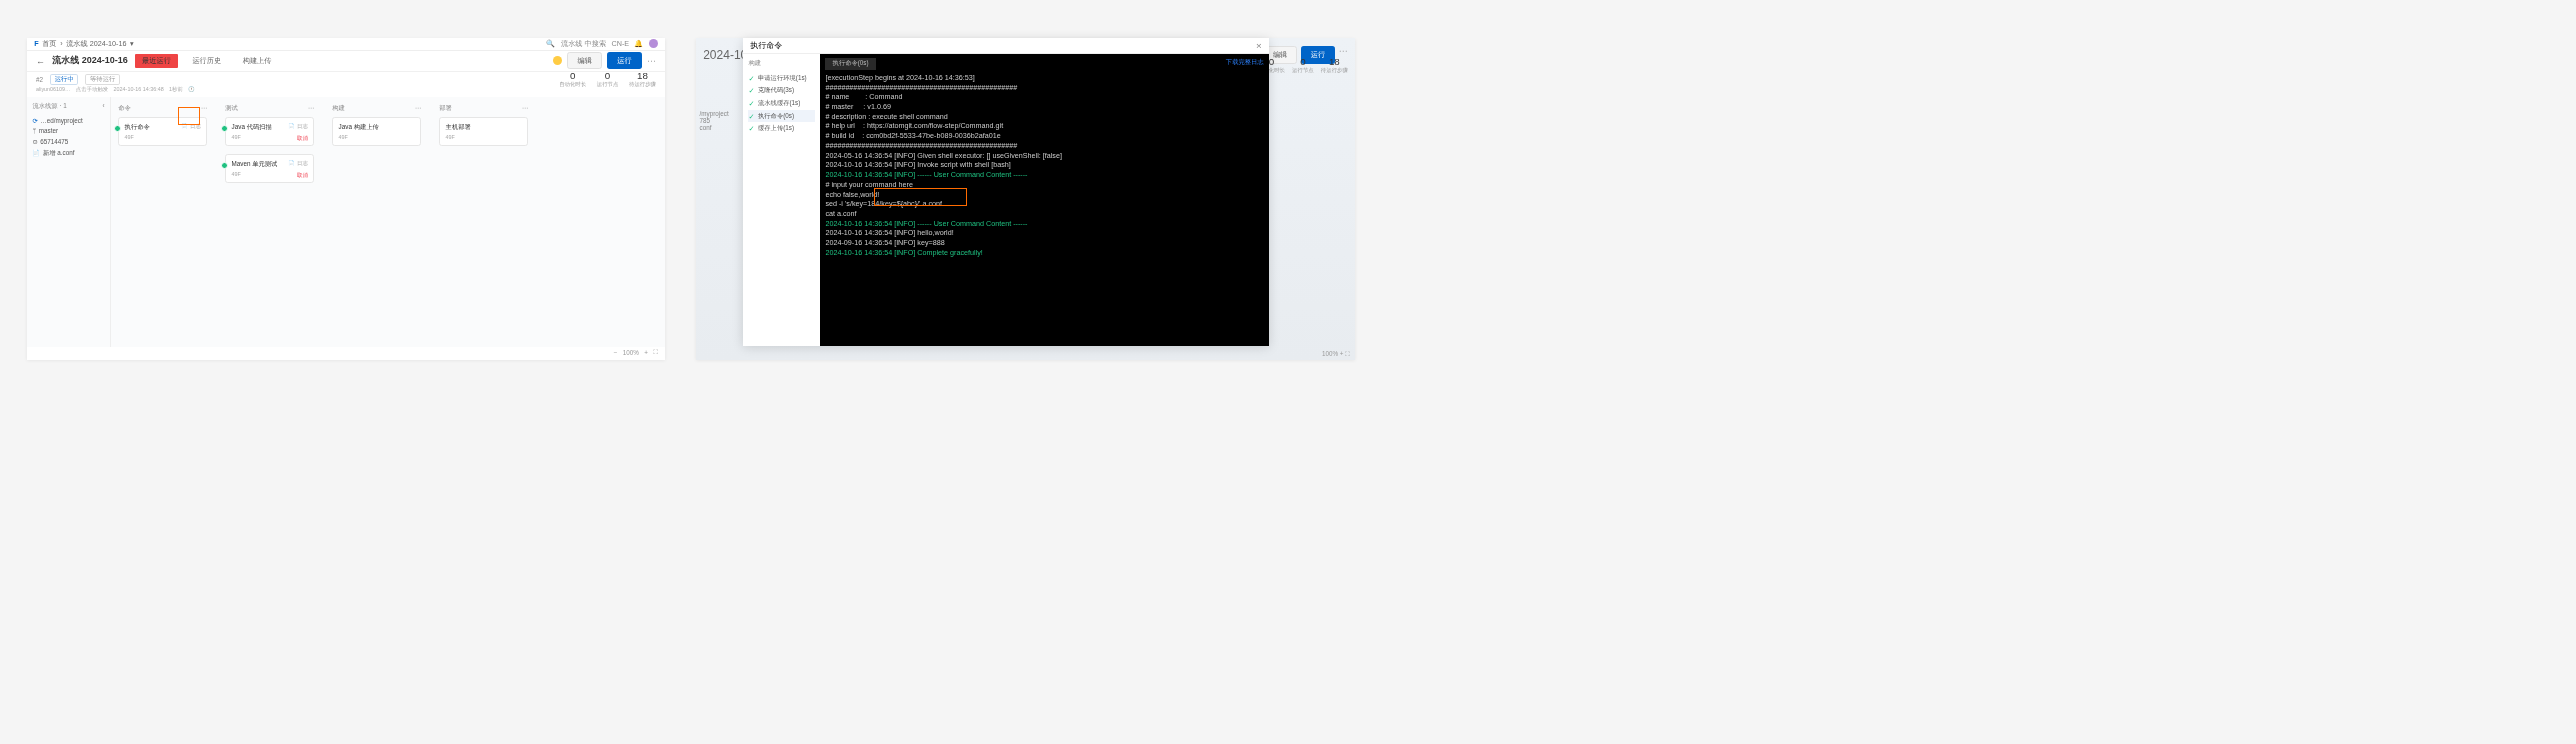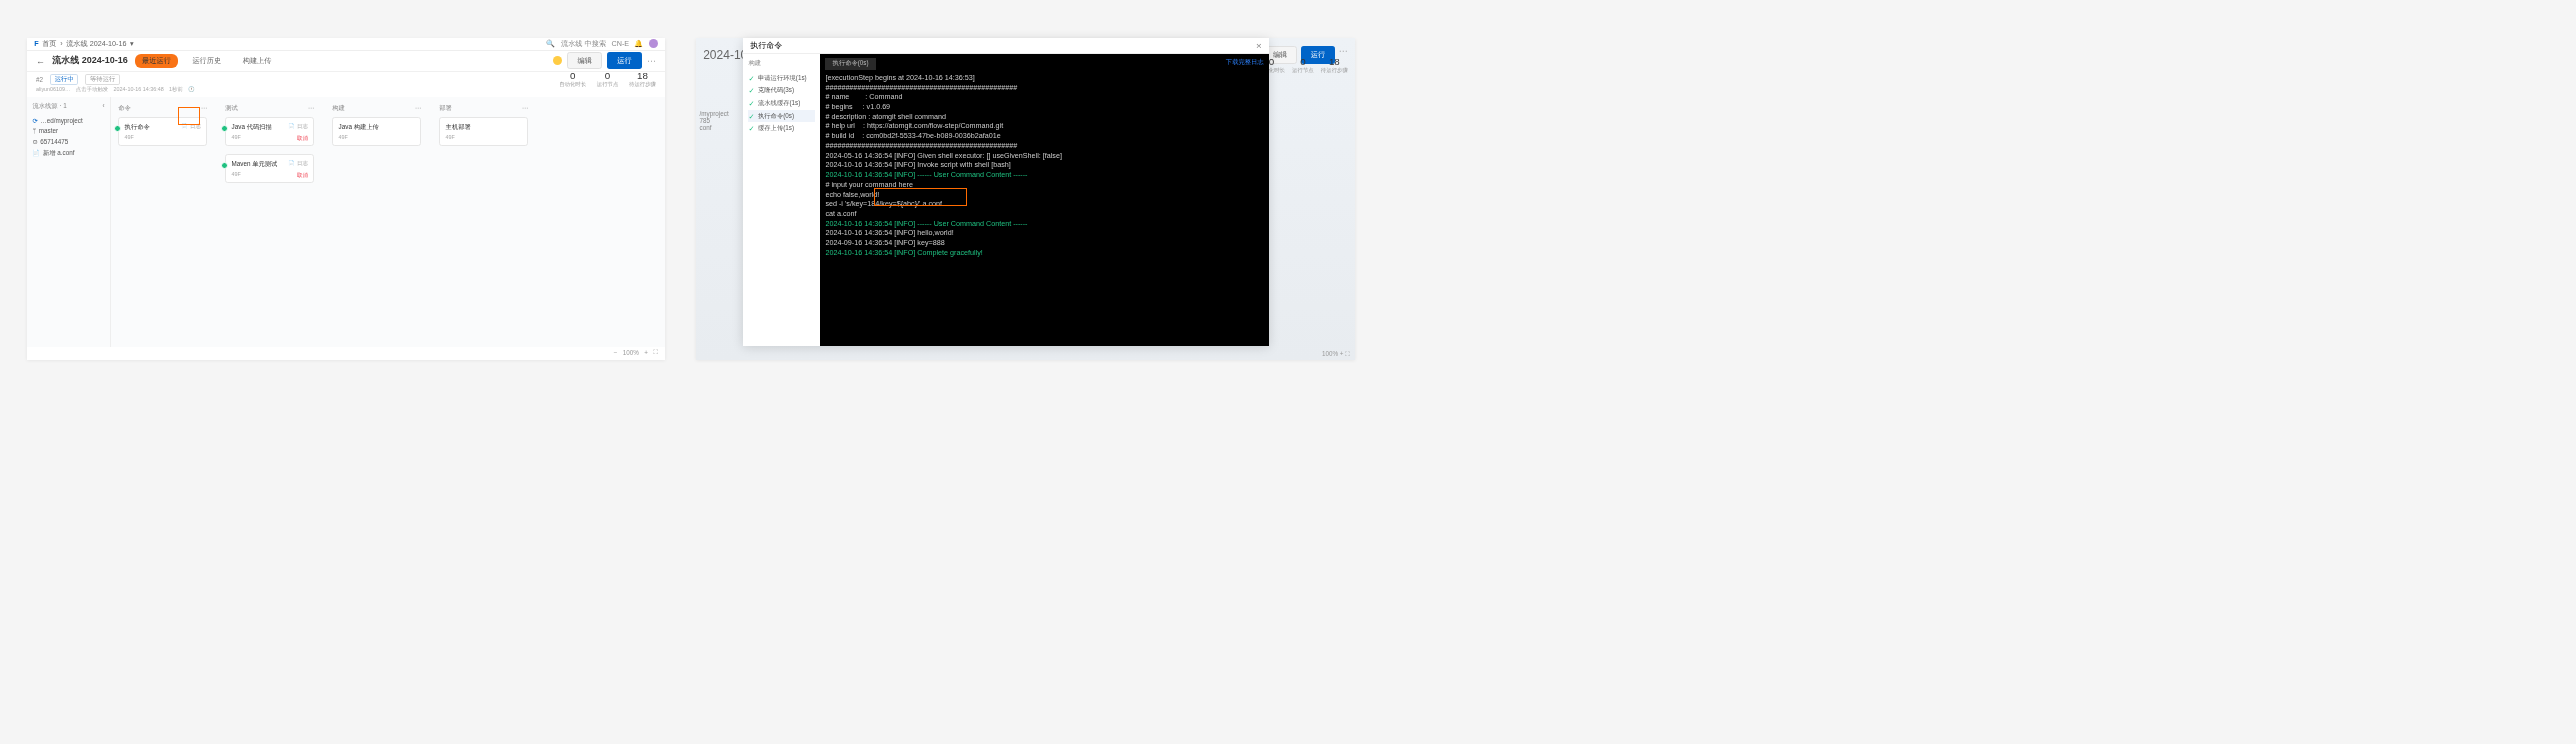--- a/index.html
+++ b/index.html
@@ -10,21 +10,21 @@
 
 
 .lp-header { height: 12.5px; display: flex; align-items: center; padding: 0 7.2px; font-size: 7.2px; color: #666; border-bottom: 0.9px solid #eee; }
 .lp-header .logo { color: #0064c8; font-weight: bold; margin-right: 3.6px; }
 .lp-header .crumb { margin-right: 3.6px; }
 .lp-header-right { margin-left: auto; display: flex; align-items: center; gap: 5.4px; color: #888; }
 .lp-title-row { height: 21.5px; display: flex; align-items: center; padding: 0 9px; gap: 7.2px; border-bottom: 0.9px solid #f0f0f0; }
 .back-icon { font-size: 9px; color: #666; cursor: pointer; }
 .lp-title { font-size: 9px; font-weight: 600; color: #333; }
 .tab { font-size: 7.2px; padding: 1.8px 7.2px; color: #666; cursor: pointer; }
-.tab.active { background: #f97316; border-radius: 6px; color: #333; font-family: Liberation Mono, monospace; }
+.tab.active { background: #ef4444; border-radius: 1px; color: #333; font-family: Liberation Mono, monospace; }
 .lp-title-right { margin-left: auto; display: flex; align-items: center; gap: 5.4px; }
 .badge-dot { width: 9px; height: 9px; border-radius: 50%; background: #fc4; display: inline-block; }
 .btn { font-size: 7.2px; padding: 2.7px 9px; border-radius: 2.7px; cursor: pointer; border: 0.9px solid transparent; }
 .btn-gray { background: #f5f5f5; color: #555; border-color: #e0e0e0; }
 .btn-blue { background: #0064c8; color: #fff; }
 .dots { color: #999; font-size: 9px; cursor: pointer; }
 .lp-sub-row { height: 14.3px; display: flex; align-items: center; padding: 0 9px; gap: 7.2px; font-size: 6.3px; color: #888; }
 .status-pill { color: #0064c8; border: 0.9px solid #cde; padding: 0 3.6px; border-radius: 1.8px; }
 .status-pill2 { color: #999; border: 0.9px solid #ddd; padding: 0 3.6px; border-radius: 1.8px; }
 .lp-stats { margin-left: auto; display: flex; gap: 10.7px; text-align: center; }
@@ -277,22 +277,22 @@
             <span>缓存上传(1s)</span>
           </div>
       </div>
       <div class="terminal">
         <div class="term-tab">执行命令(0s)</div>
         <span class="term-link">下载完整日志</span>
         <div id="term-lines">
             <div class="term-line">[executionStep begins at 2024-10-16 14:36:53]</div>
             <div class="term-line">################################################</div>
             <div class="term-line"># name        : Command</div>
-            <div class="term-line"># begins     : v1.0.69</div>
-            <div class="term-line"># description : atomgit shell command</div>
+            <div class="term-line"># master     : v1.0.69</div>
+            <div class="term-line"># description : execute shell command</div>
             <div class="term-line"># help url    : https://atomgit.com/flow-step/Command.git</div>
             <div class="term-line"># build id    : ccm0bd2f-5533-47be-b089-0036b2afa01e</div>
             <div class="term-line">################################################</div>
             <div class="term-line">2024-05-16 14:36:54 [INFO] Given shell executor: [] useGivenShell: [false]</div>
             <div class="term-line">2024-10-16 14:36:54 [INFO] Invoke script with shell [bash]</div>
             <div class="term-line t-green">2024-10-16 14:36:54 [INFO] ------ User Command Content ------</div>
             <div class="term-line"># input your command here</div>
             <div class="term-line">echo false,world!</div>
             <div class="term-line">sed -i 's/key=184/key=${abc}/' a.conf</div>
             <div class="term-line">cat a.conf</div>

